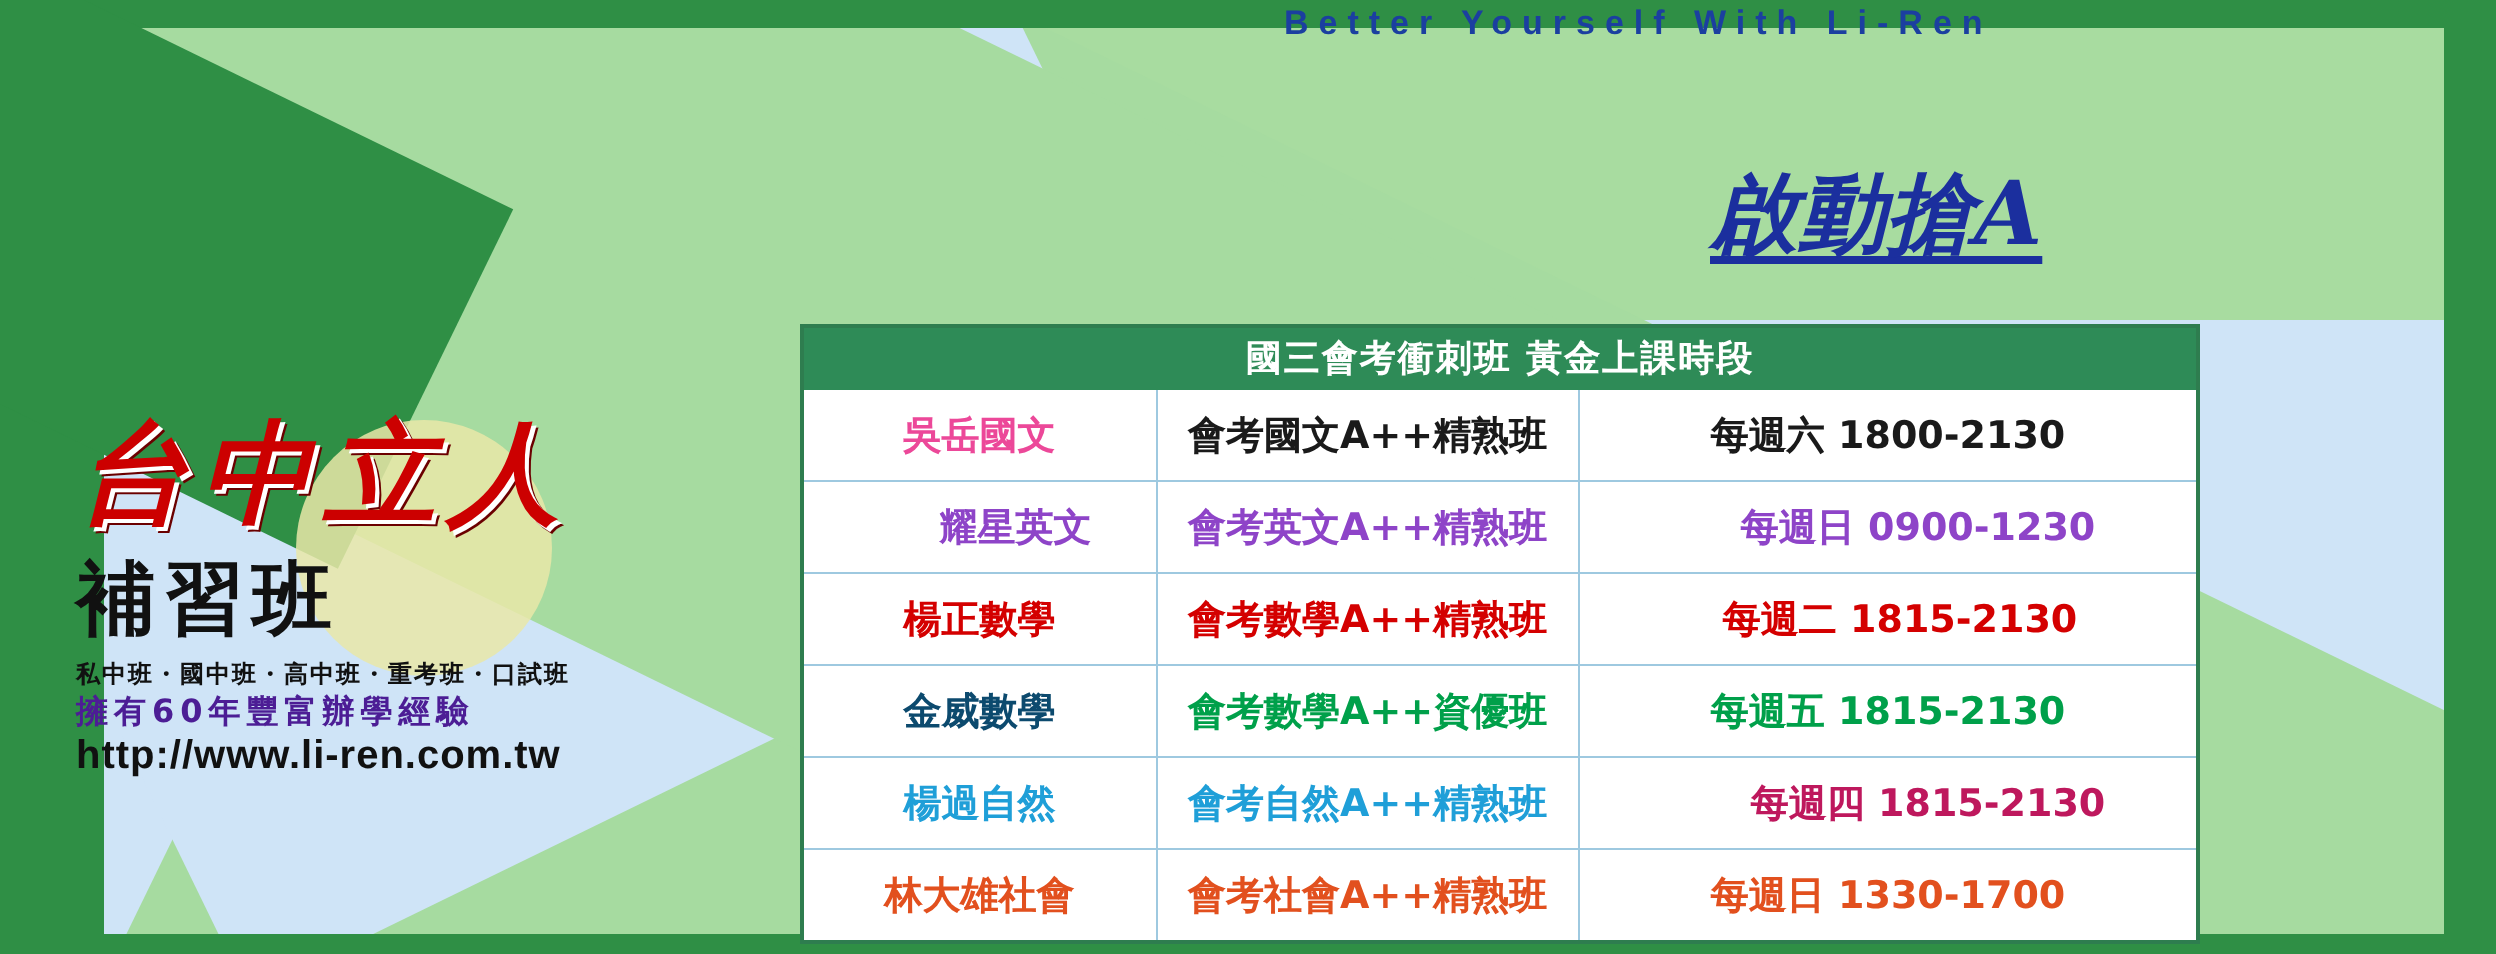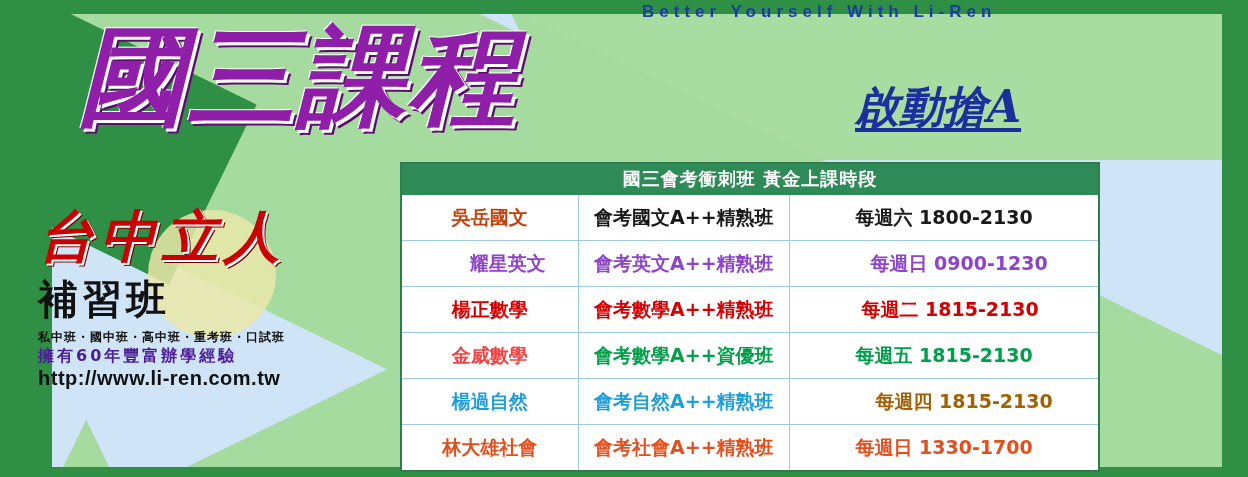--- a/index.html
+++ b/index.html
@@ -240,63 +240,62 @@
   <div class="bg-blue-diag"></div>
   <div class="bg-green-diag2"></div>
   <div class="bg-darkgreen-left"></div>
   <div class="bg-darkgreen-right"></div>
   <div class="bg-darkgreen-top"></div>
   <div class="bg-darkgreen-bottom"></div>
   <div class="bg-green-corner"></div>
 
   <div class="tagline">Better Yourself With Li-Ren</div>
 
-  <div class="main-title">國三課程</div>
   <div class="sub-title">啟動搶A</div>
 
   <div class="logo-block">
     <div class="logo-circle"></div>
     <div class="logo-main">台中立人</div>
     <div class="logo-sub">補習班</div>
     <div class="logo-classes">私中班・國中班・高中班・重考班・口試班</div>
     <div class="logo-exp">擁有60年豐富辦學經驗</div>
     <div class="logo-url">http://www.li-ren.com.tw</div>
   </div>
 
   <table class="schedule">
     <thead>
       <tr>
         <th colspan="3">國三會考衝刺班  黃金上課時段</th>
       </tr>
     </thead>
     <tbody id="schedule-body">
         <tr>
-          <td class="col-teacher" style="color: #c2410c;">吳岳國文</td>
+          <td class="col-teacher" style="color: #ec4899;">吳岳國文</td>
           <td class="col-course" style="color: rgb(26, 26, 26);">會考國文A++精熟班</td>
           <td class="col-time cell-time" style="color: rgb(26, 26, 26);">每週六 1800-2130</td>
         </tr>
         <tr>
           <td class="col-teacher" style="color: rgb(142, 68, 200); padding-left: 36px;">耀星英文</td>
           <td class="col-course" style="color: rgb(142, 68, 200);">會考英文A++精熟班</td>
           <td class="col-time cell-time" style="color: rgb(142, 68, 200); padding-left: 30px;">每週日 0900-1230</td>
         </tr>
         <tr>
           <td class="col-teacher" style="color: rgb(212, 0, 0);">楊正數學</td>
           <td class="col-course" style="color: rgb(212, 0, 0);">會考數學A++精熟班</td>
           <td class="col-time cell-time" style="color: rgb(212, 0, 0); padding-left: 12px;">每週二 1815-2130</td>
         </tr>
         <tr>
-          <td class="col-teacher" style="color: #ef4444;">金威數學</td>
+          <td class="col-teacher" style="color: #0c4a6e;">金威數學</td>
           <td class="col-course" style="color: rgb(0, 160, 74);">會考數學A++資優班</td>
           <td class="col-time cell-time" style="color: rgb(0, 160, 74);">每週五 1815-2130</td>
         </tr>
         <tr>
           <td class="col-teacher" style="color: rgb(31, 159, 216); margin-left: 36px;">楊過自然</td>
           <td class="col-course" style="color: rgb(31, 159, 216);">會考自然A++精熟班</td>
-          <td class="col-time cell-time" style="color: #a16207; padding-left: 40px;">每週四 1815-2130</td>
+          <td class="col-time cell-time" style="color: #be185d; padding-left: 40px;">每週四 1815-2130</td>
         </tr>
         <tr>
           <td class="col-teacher" style="color: rgb(226, 80, 30);">林大雄社會</td>
           <td class="col-course" style="color: rgb(226, 80, 30);">會考社會A++精熟班</td>
           <td class="col-time cell-time" style="color: rgb(226, 80, 30); border-radius: 16px;">每週日 1330-1700</td>
         </tr>
       </tbody>
   </table>
 
 </div>

